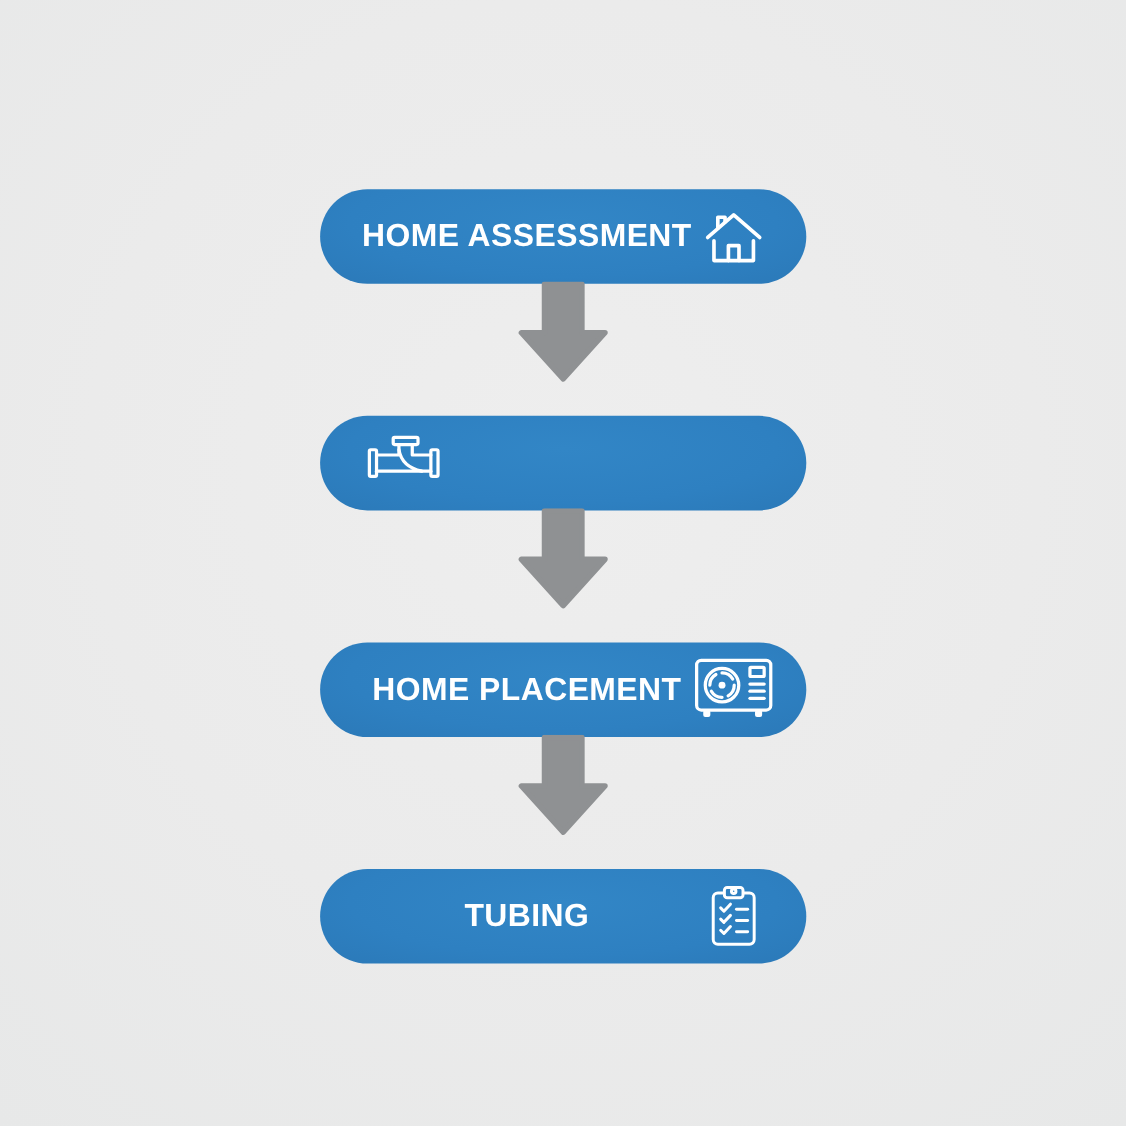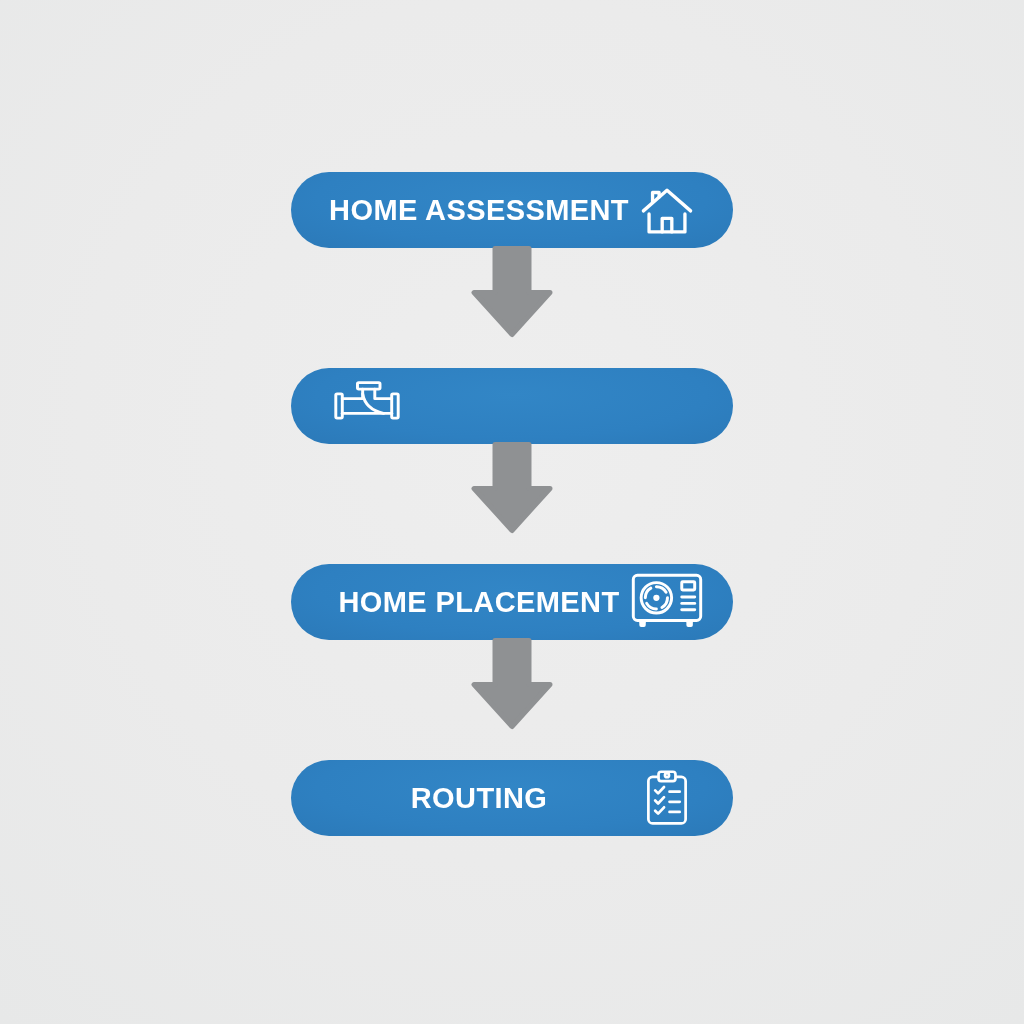--- a/index.html
+++ b/index.html
@@ -16,21 +16,21 @@
   }
   .canvas {
     width: 1024px; height: 1024px;
     display: flex; justify-content: center;
   }
   .flow {
     padding-top: 172px;
     display: flex; flex-direction: column; align-items: center;
   }
   .pill {
-    width: 442px; height: 76px;
+    width: 442px; height: 86px;
     border-radius: 43px;
     background: radial-gradient(ellipse at 50% 35%, #3286c6 0%, var(--pill-blue) 62%, #2b79b8 100%);
     display: flex; align-items: center;
     padding: 0 28px 0 38px;
   }
   .pill-label {
     flex: 1;
     text-align: center;
     color: var(--text-white);
     font-size: 29px;
@@ -120,21 +120,21 @@
           <rect class="fill" x="60" y="52" width="7" height="7" rx="2"></rect>
         </svg>
       </span>
     </div>
 
     <svg class="arrow" width="84" height="92" viewBox="0 0 84 92" aria-hidden="true">
       <path d="M25 2.5 H59 V46.5 H80 L42 88.5 L4 46.5 H25 Z"></path>
     </svg>
 
     <div class="pill">
-      <span class="pill-label">ROUTING</span>
+      <span class="pill-label">TUBING</span>
       <span class="pill-icon">
         <svg class="icon-svg" width="44" height="58" viewBox="0 0 52 68" stroke-width="3.2" aria-hidden="true">
           <rect x="4" y="9" width="44" height="55" rx="5"></rect>
           <rect class="pillfill" x="16" y="3" width="20" height="11" rx="3"></rect>
           <circle cx="26" cy="7" r="2.4"></circle>
           <path d="M12 25 l3.5 3.5 l7 -7.5"></path>
           <path d="M29 26.5 H41"></path>
           <path d="M12 37 l3.5 3.5 l7 -7.5"></path>
           <path d="M29 38.5 H41"></path>
           <path d="M12 49 l3.5 3.5 l7 -7.5"></path>

